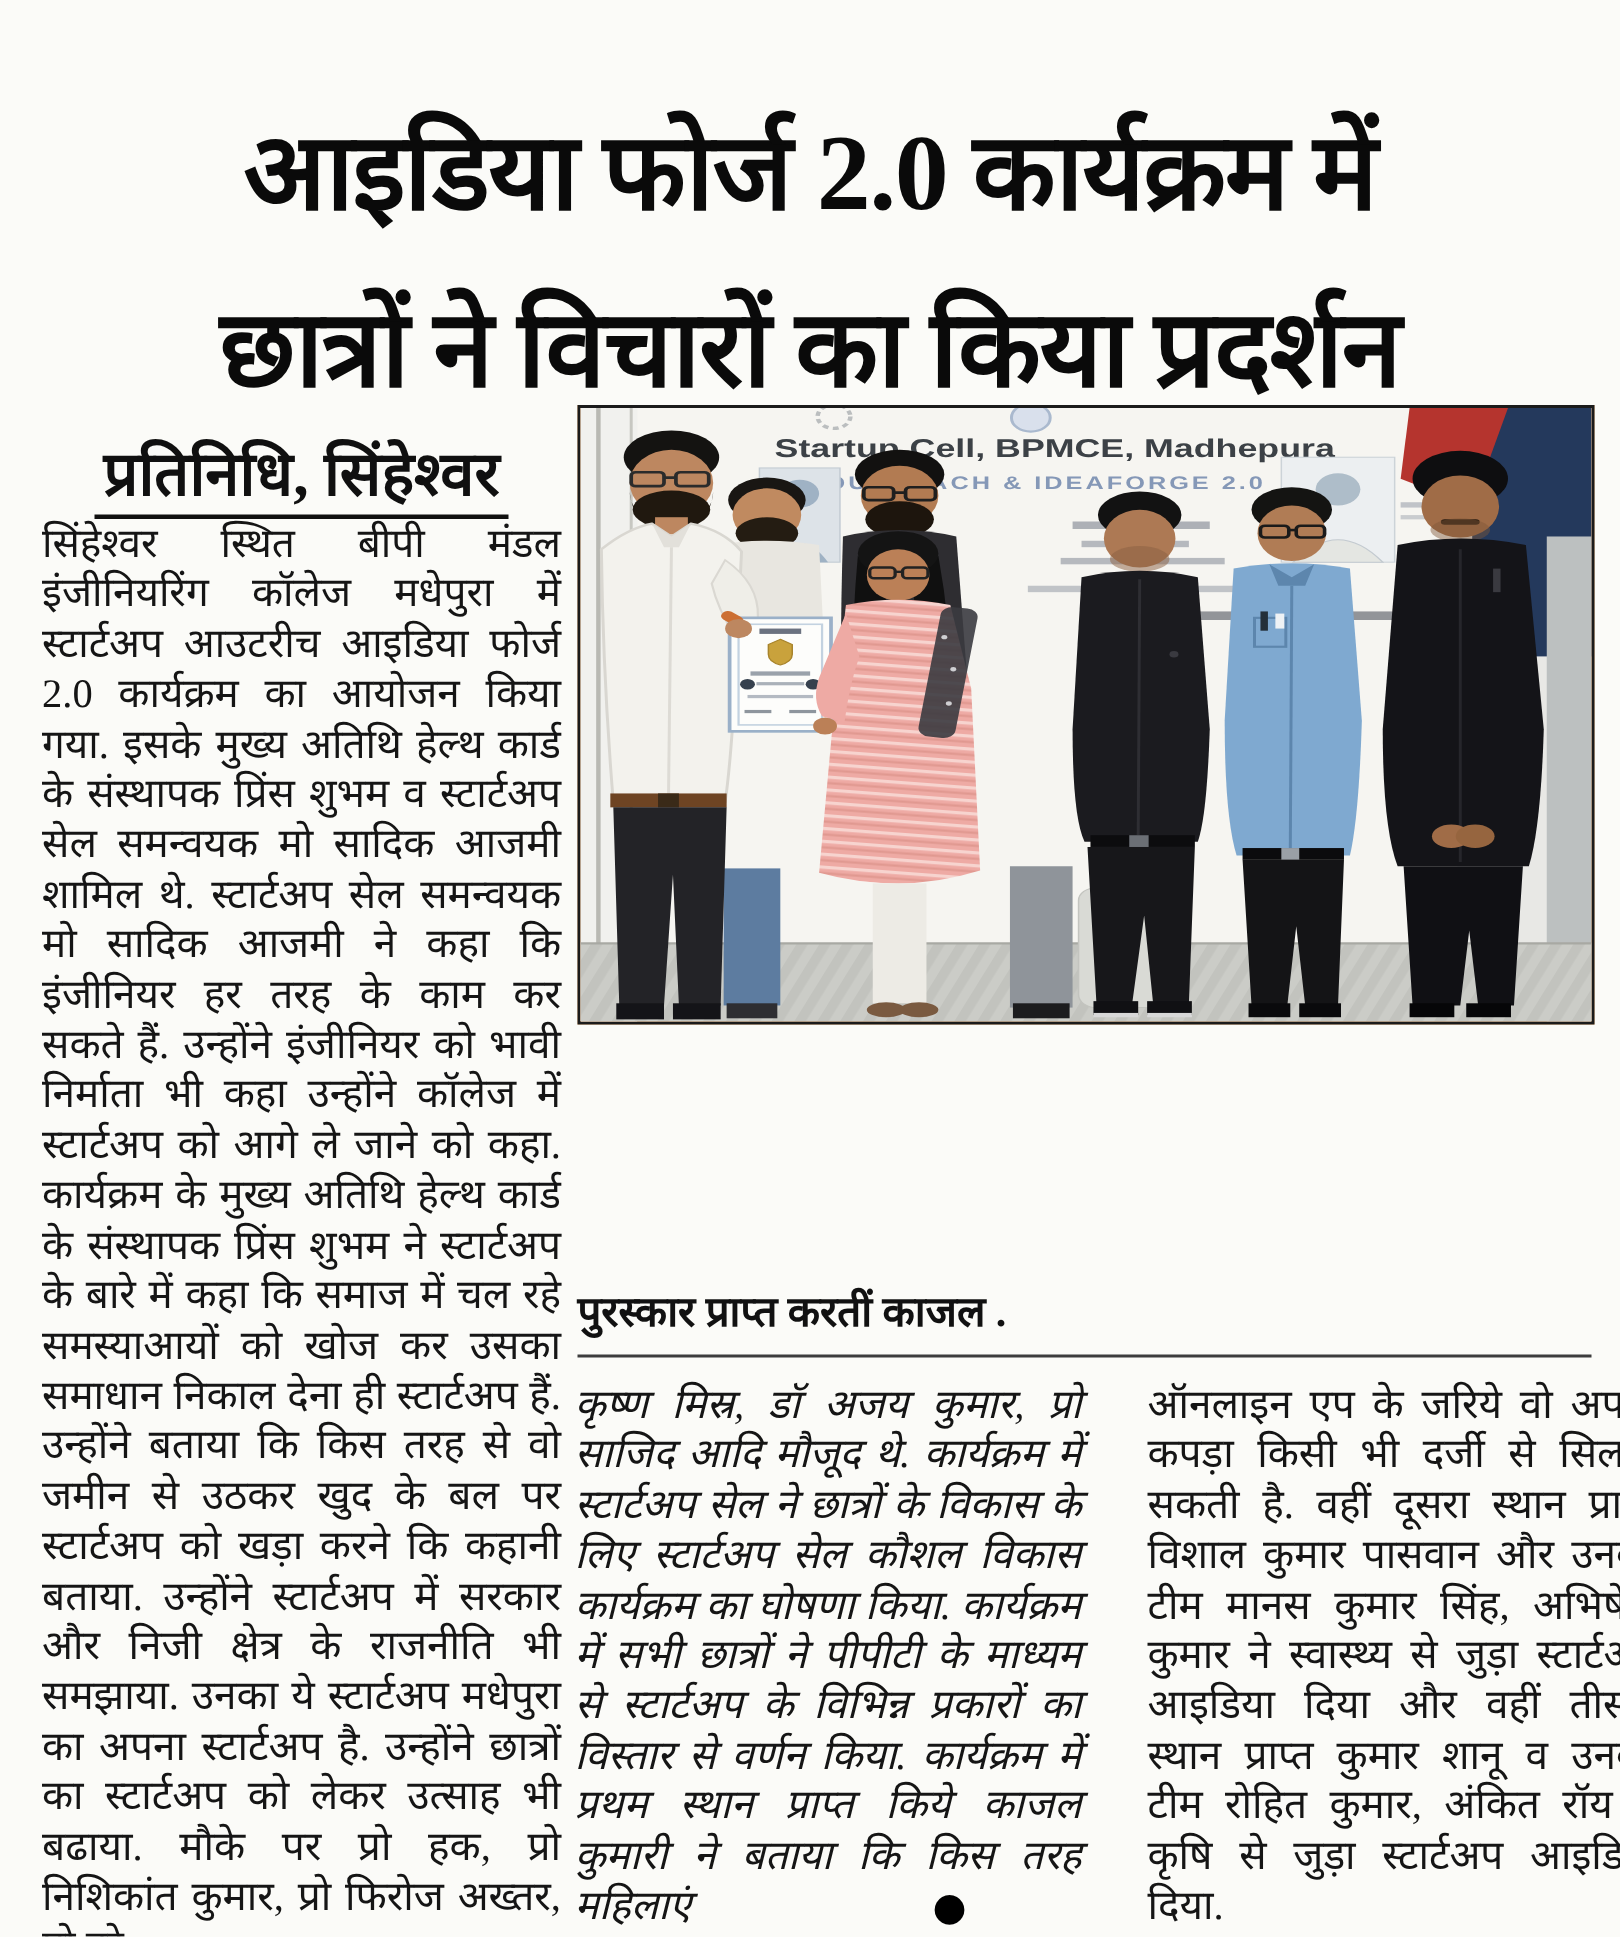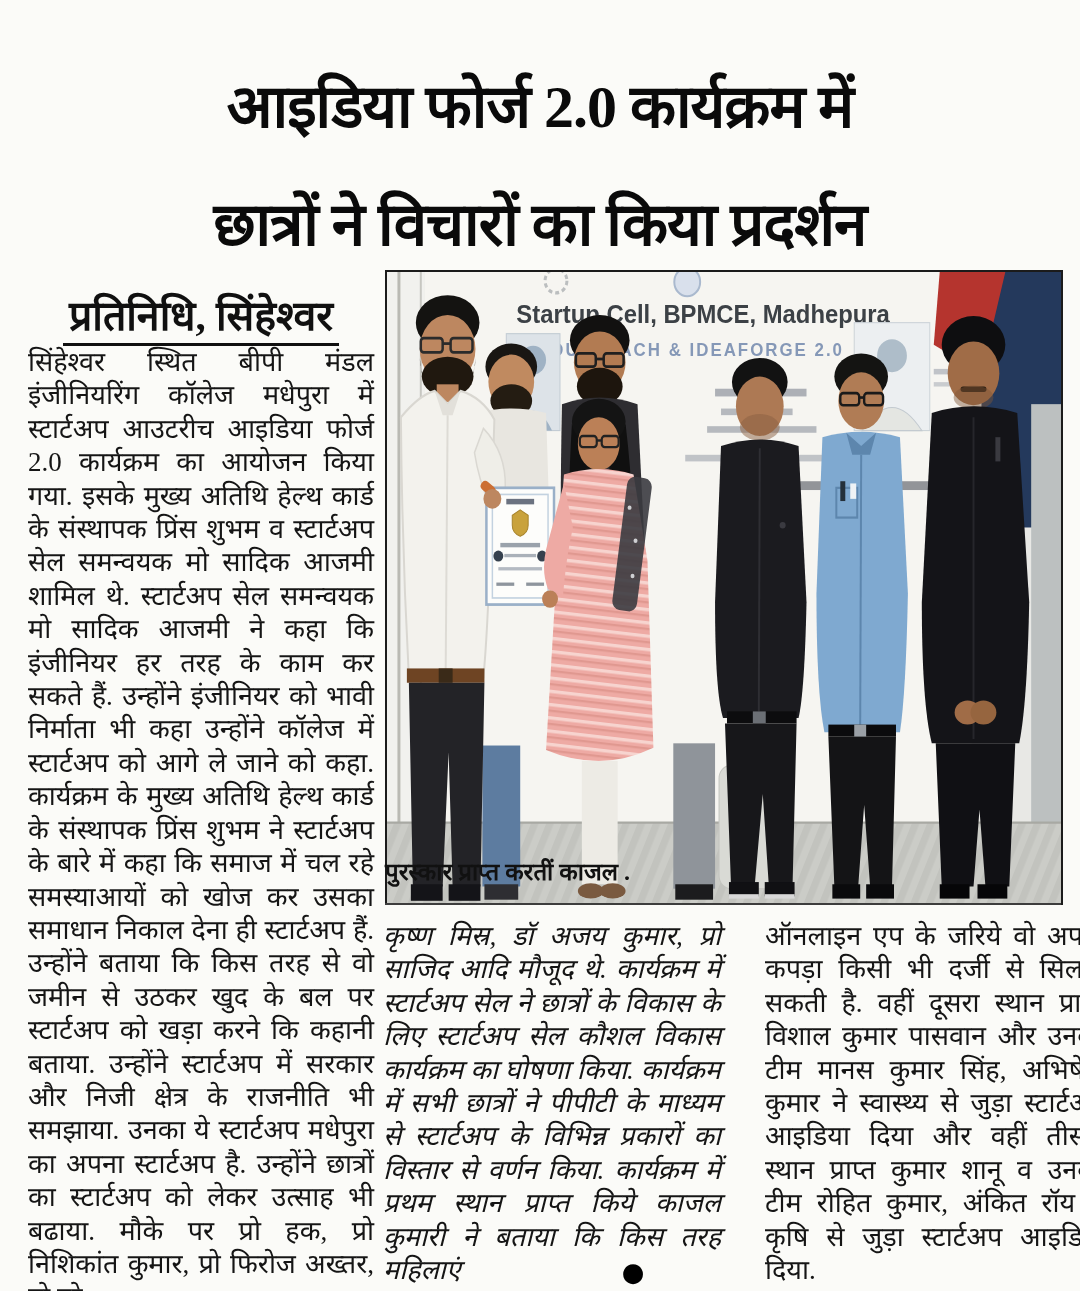--- a/index.html
+++ b/index.html
@@ -4,43 +4,43 @@
 <style>
   html,body{margin:0;padding:0;}
   body{
     width:1080px;height:1291px;position:relative;
     background:#fbfbf8;
     font-family:"Liberation Serif", serif;
     color:#141414;overflow:hidden;
   }
   .headline{
     position:absolute;left:0;top:8px;width:1080px;text-align:center;
-    font-weight:bold;color:#0a0a0a;line-height:118px;font-size:60px;
+    font-weight:bold;color:#0a0a0a;line-height:118px;font-size:72px;
     letter-spacing:-1px;white-space:nowrap;
   }
   .headline .hl2{display:block;}
   .byline{
     position:absolute;left:28px;top:286px;width:346px;text-align:center;
     font-size:41px;font-weight:bold;color:#101010;
   }
   .byline span{border-bottom:3px solid #101010;padding:0 6px 4px 6px;}
   .body-col{
     font-size:27px;line-height:33.4px;text-align:justify;color:#151515;
   }
   .col-left{position:absolute;left:28px;top:346px;width:346px;}
   .col-mid{position:absolute;left:383px;top:920px;width:338px;font-style:italic;}
   .col-right{position:absolute;left:723px;top:920px;width:340px;margin-left:42px;}
   .photo-figure{
-    position:absolute;left:385px;top:270px;width:678px;height:635px;
+    position:absolute;left:385px;top:270px;width:678px;height:413px;
     border:2px solid #1b1b1b;box-sizing:border-box;background:#fdba74;
   }
   .photo-figure svg{display:block;width:100%;height:100%;}
   .caption{
     position:absolute;left:385px;top:854px;width:678px;
-    font-size:24px;font-weight:bold;color:#111;
+    font-size:28px;font-weight:bold;color:#111;
   }
   .rule{
     position:absolute;left:385px;top:903px;width:676px;height:2px;
     background:#3d3d3d;
   }
   .end-dot{
     position:absolute;left:613px;top:1252px;width:40px;height:40px;
     font-size:26px;color:#000;text-align:center;line-height:40px;
     font-family:"DejaVu Sans", sans-serif;
   }

